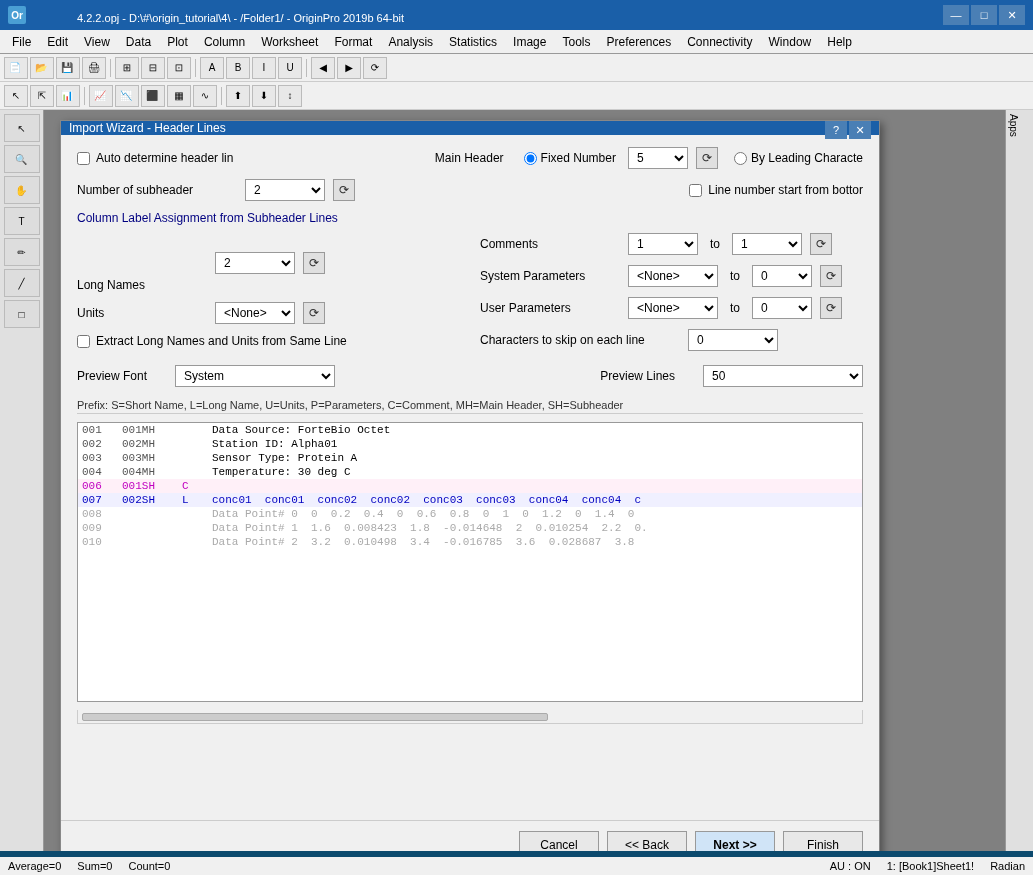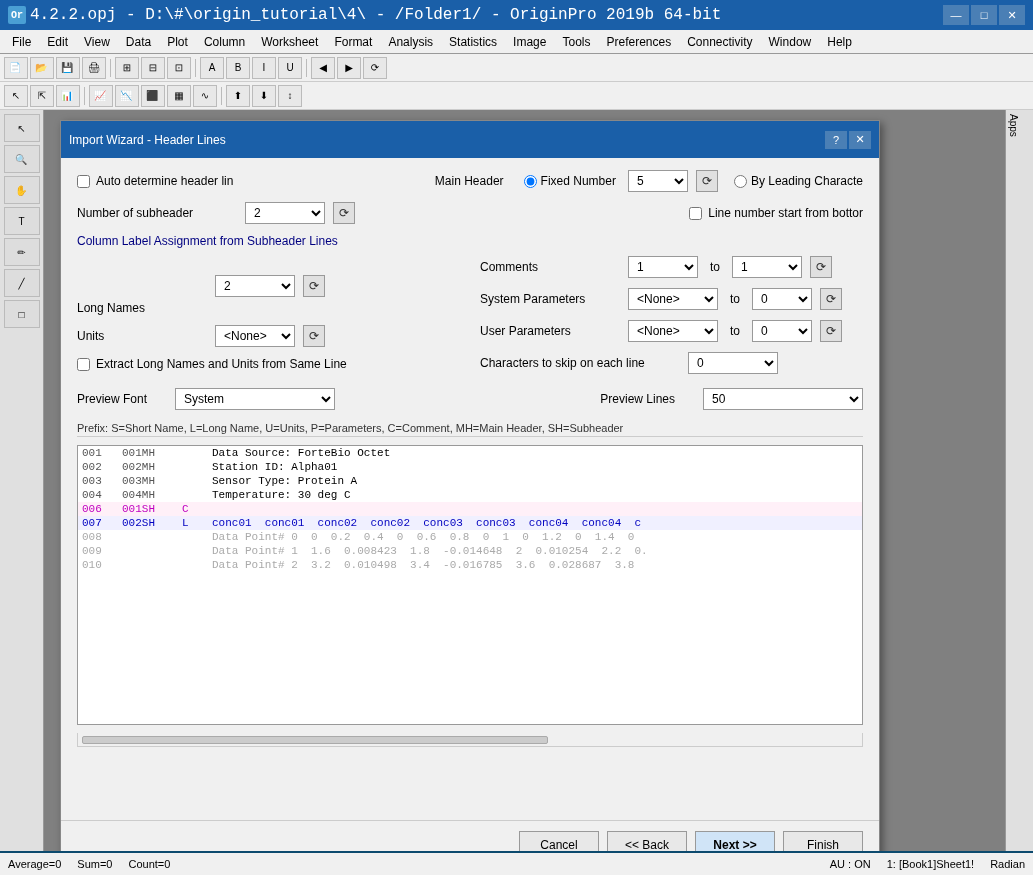--- a/index.html
+++ b/index.html
@@ -19,37 +19,37 @@
       color: white;
       height: 30px;
       display: flex;
       align-items: center;
       padding: 0 8px;
       justify-content: space-between;
     }
     .title-bar-left {
       display: flex;
       align-items: flex-end;
-      gap: 4px;
-      font-family: Liberation Mono, monospace;
+      gap: 17px;
     }
     .title-bar-icon {
       width: 18px;
       height: 18px;
       background: #4a9fd4;
       border-radius: 2px;
       font-size: 10px;
       display: flex;
       align-items: center;
       justify-content: center;
       color: white;
       font-weight: bold;
     }
     .title-bar-title {
-      font-size: 16px;
+      font-size: 11px;
+      margin-left: 34px;
     }
     .title-bar-controls {
       display: flex;
       gap: 2px;
     }
     .title-bar-btn {
       width: 26px;
       height: 20px;
       background: #4a7fb5;
       border: none;
@@ -124,23 +124,23 @@
       border: 1px solid #888;
       box-shadow: 3px 3px 8px rgba(0,0,0,0.4);
       width: 820px;
       min-height: 750px;
       display: flex;
       flex-direction: column;
     }
     .dialog-title {
       background: #1a5fa8;
       color: white;
-      height: 37px;
-      display: flex;
-      align-items: center;
+      height: 14px;
+      display: flex;
+      align-items: flex-start;
       justify-content: space-between;
       padding: 0 8px;
     }
     .dialog-title-text { font-size: 12px; font-weight: normal; }
     .dialog-title-btns { display: flex; gap: 2px; }
     .dialog-title-btn {
       width: 22px;
       height: 18px;
       background: #4a7fb5;
       border: none;
@@ -271,21 +271,21 @@
       cursor: pointer;
       font-size: 12px;
       display: flex;
       align-items: center;
       justify-content: center;
     }
 
     
     .status-bar {
       background: #f0f0f0;
-      border-top: 2px solid #0c4a6e;
+      border-top: 6px solid #0c4a6e;
       height: 24px;
       display: flex;
       align-items: center;
       padding: 0 8px;
       font-size: 11px;
       gap: 16px;
       position: absolute;
       bottom: 0;
       left: 0;
       right: 0;

